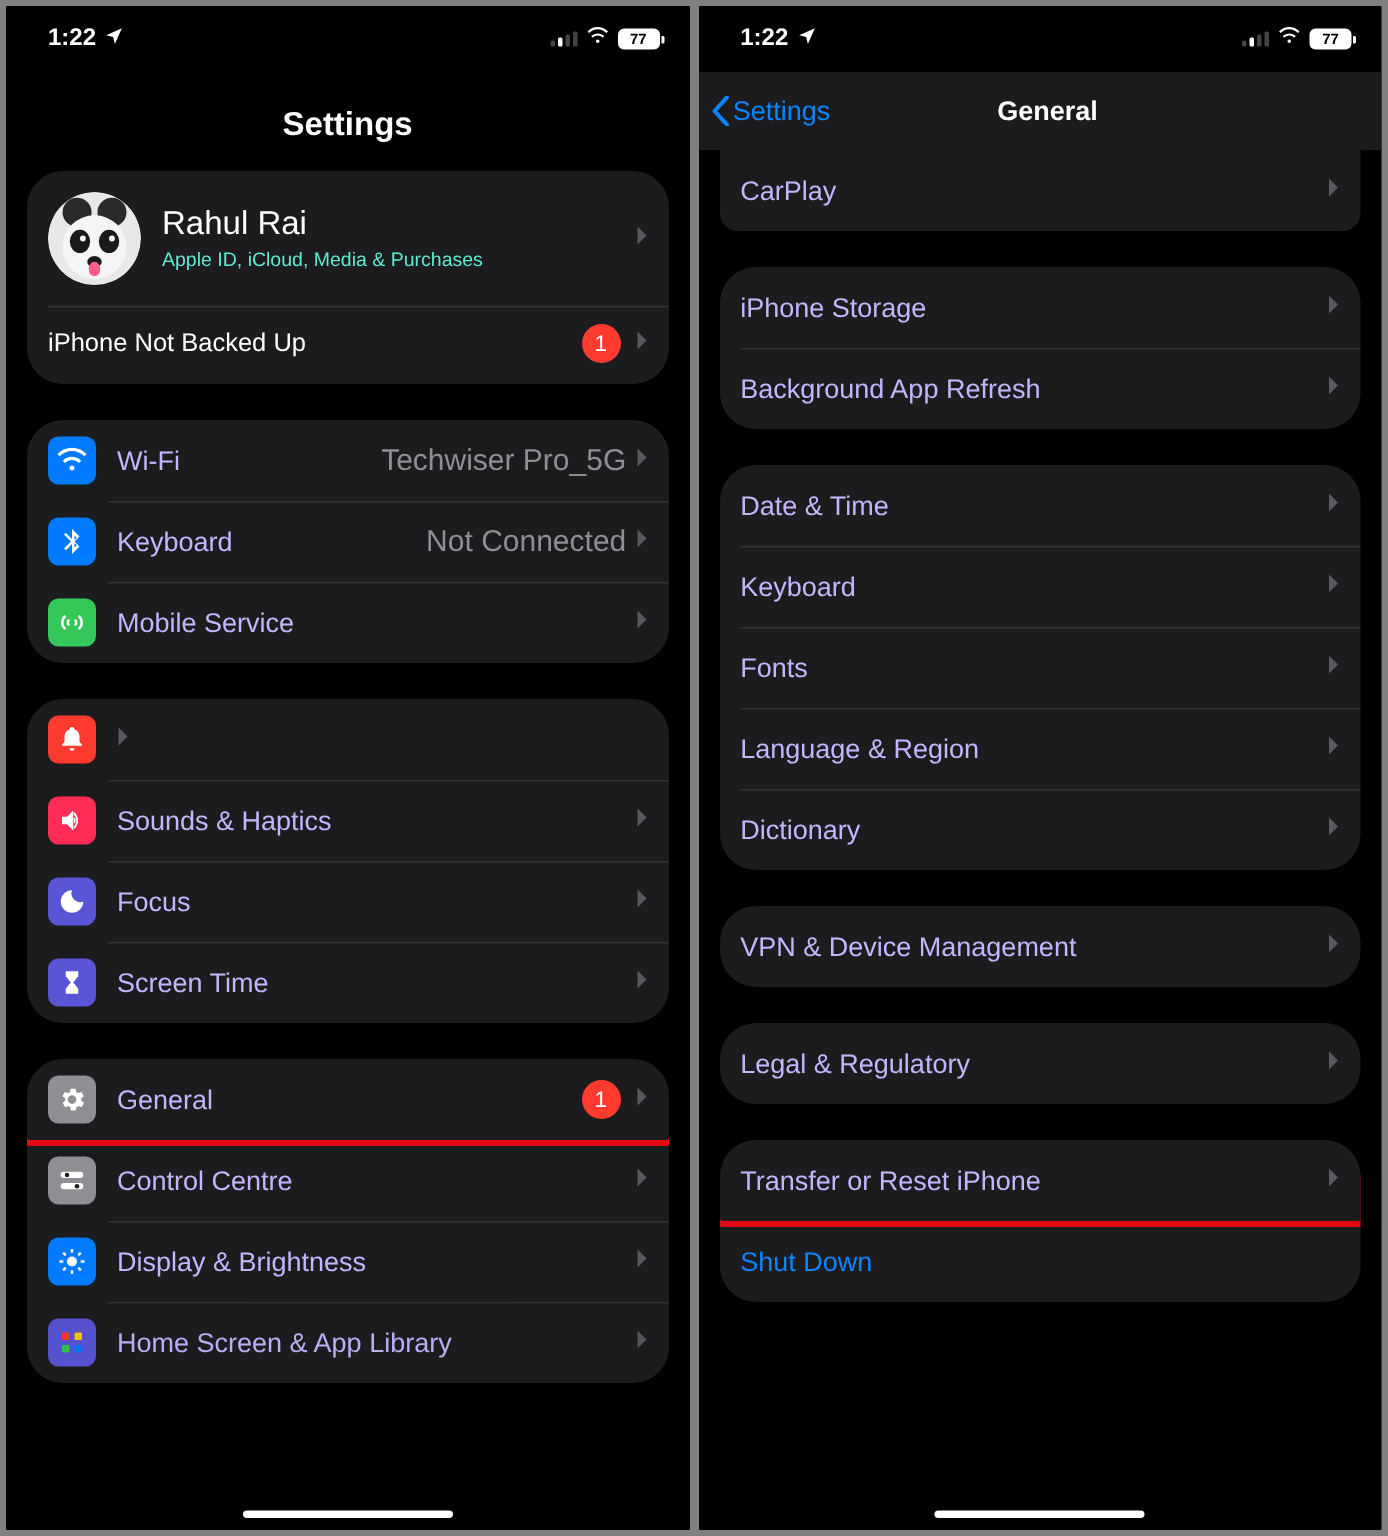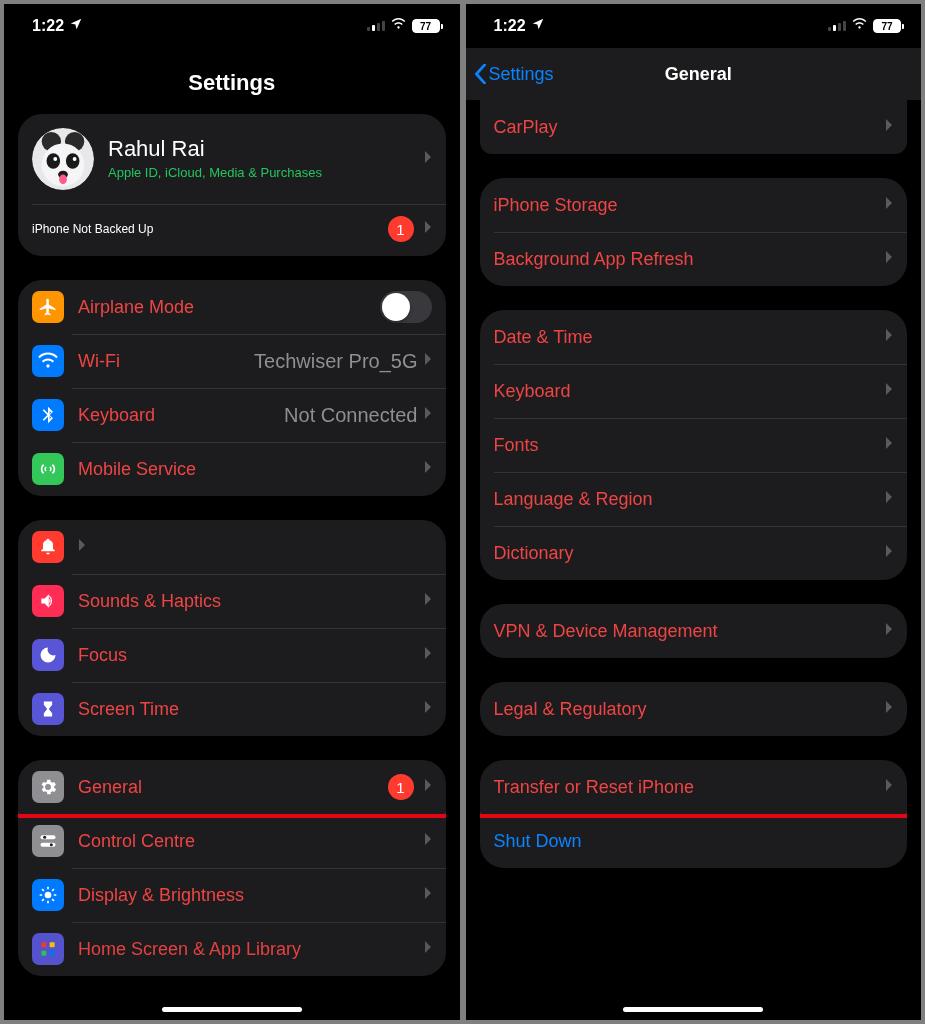--- a/index.html
+++ b/index.html
@@ -85,35 +85,35 @@
   }
   .row.no-icon + .row.no-icon::before { left:14px; }
   .row.no-icon { padding-left:14px;}
   .icon-sq {
     width:32px; height:32px; border-radius:7px;
     margin-right:14px;
     display:flex; align-items:center; justify-content:center;
     flex-shrink:0;
   }
   .icon-sq svg { width:20px; height:20px; fill:#fff;}
-  .row-label { flex:1; color:#ef4444; font-size:18px; font-weight:400; }
+  .row-label { flex:1; color:#c4b5fd; font-size:18px; font-weight:400; }
   .row-value { color:#8e8e93; font-size:20px; margin-right:6px; text-align:right;}
   .chevron svg { width:8px; height:14px; fill:#5a5a5e;}
   .badge { width:26px; height:26px; border-radius:50%; background:#ff3b30; color:#fff; display:flex; align-items:center; justify-content:center; font-size:15px; font-weight:500; margin-right:10px;}
   .toggle { width:52px; height:32px; background:#39393d; border-radius:16px; position:relative;}
   .toggle .knob { position:absolute; left:2px; top:2px; width:28px; height:28px; background:#fff; border-radius:50%; box-shadow:0 2px 3px rgba(0,0,0,.3);}
   .profile-row { padding:14px; display:flex; align-items:center;}
   .avatar { width:62px; height:62px; border-radius:50%; background:#3a3a3c; margin-right:14px; overflow:hidden; display:flex; align-items:center; justify-content:center; flex-shrink:0;}
   .avatar svg { width:62px; height:62px; }
   .profile-text { flex:1; }
   .profile-name { color:#fff; font-size:22px; font-weight:400; margin-bottom:2px;}
-  .profile-sub { color:#22c55e; font-size:13px; line-height:1.35;}
+  .profile-sub { color:#5eead4; font-size:13px; line-height:1.35;}
   .backup-row { padding:12px 14px 14px; display:flex; align-items:center; position:relative;}
   .backup-row::before { content:""; position:absolute; left:14px; right:0; top:0; height:0.5px; background:#333;}
-  .backup-label { flex:1; color:#fff; font-size:12px;}
+  .backup-label { flex:1; color:#fff; font-size:17px;}
   .highlight-red { border:4px solid #e30613; border-radius:6px; margin:-4px; }
   .phone2-top-partial .group.partial-top { border-radius:0 0 12px 12px; margin-top:0;}
   .phone2-top-partial .row::before{ left:14px;}
   .link-row .row-label { color:#0a84ff; }
   .home-indicator { position:absolute; bottom:8px; left:50%; transform:translateX(-50%); width:140px; height:5px; background:#fff; border-radius:3px;}
   .phone .content::-webkit-scrollbar{display:none;}
   .bottom-fade-row { opacity:.95; }
   .row.general-continued::before { left:14px;}
 </style>
 </head>
@@ -175,31 +175,20 @@
         <span class="backup-label">iPhone Not Backed Up</span>
         <span class="badge">1</span>
         <span class="chevron"><svg viewBox="0 0 8 14">
               <path d="M1 1l6 6-6 6"></path>
             </svg></span>
       </div>
     </div>
 
     <div class="group">
       <div class="row">
-        <div class="icon-sq" style="background:#ff9500">
-            <svg viewBox="0 0 24 24">
-              <path d="M21 16v-2l-8-5V3.5c0-.8-.7-1.5-1.5-1.5S10 2.7 10 3.5V9l-8 5v2l8-2.5V19l-2 1.5V22l3.5-1 3.5 1v-1.5L13 19v-5.5l8 2.5z"></path>
-            </svg>
-          </div>
-        <span class="row-label">Airplane Mode</span>
-        <div class="toggle">
-            <div class="knob"></div>
-          </div>
-      </div>
-      <div class="row">
         <div class="icon-sq" style="background:#007aff">
             <svg viewBox="0 0 24 24">
               <path d="M12 20c1 0 2-1 2-2s-1-2-2-2-2 1-2 2 1 2 2 2zm-5.6-6.1c1.5-1.5 3.5-2.4 5.6-2.4s4.1.9 5.6 2.4l1.8-1.8C17.4 10.1 14.8 9 12 9s-5.4 1.1-7.4 3.1l1.8 1.8zM2.1 8.6C4.9 5.8 8.3 4.3 12 4.3s7.1 1.5 9.9 4.3l1.8-1.8C20.4 3.5 16.3 1.8 12 1.8S3.6 3.5.3 6.8l1.8 1.8z"></path>
             </svg>
           </div>
         <span class="row-label">Wi-Fi</span>
         <span class="row-value">Techwiser Pro_5G</span>
         <span class="chevron"><svg viewBox="0 0 8 14">
               <path d="M1 1l6 6-6 6"></path>
             </svg></span>

